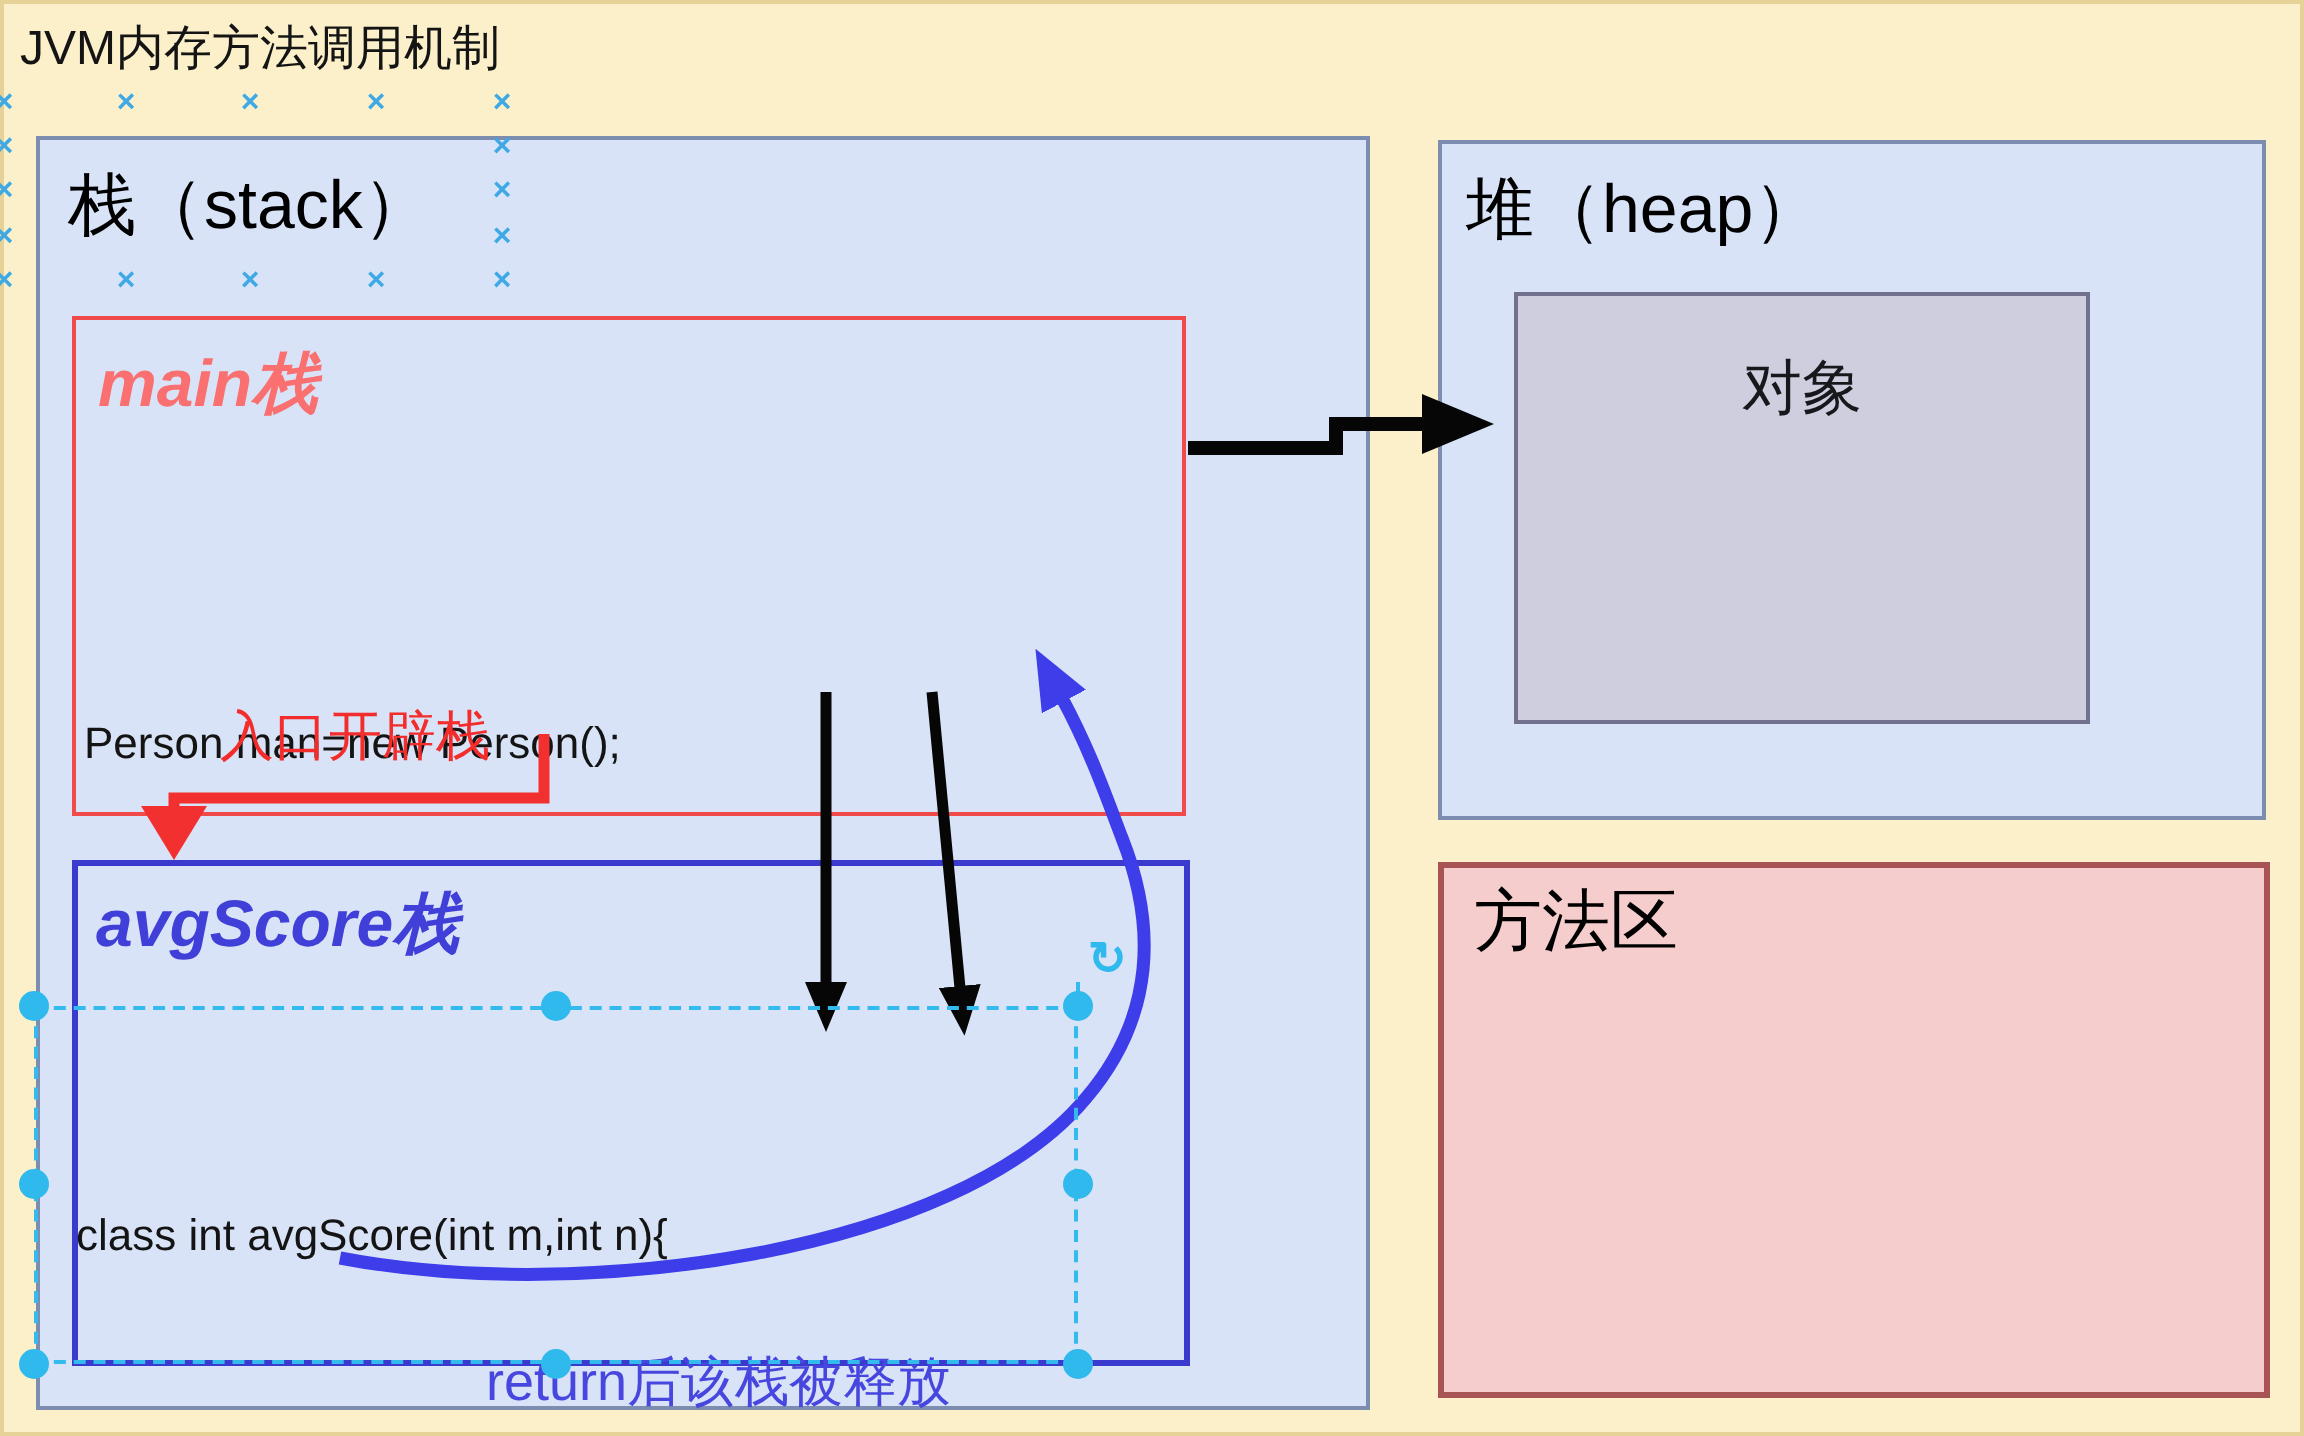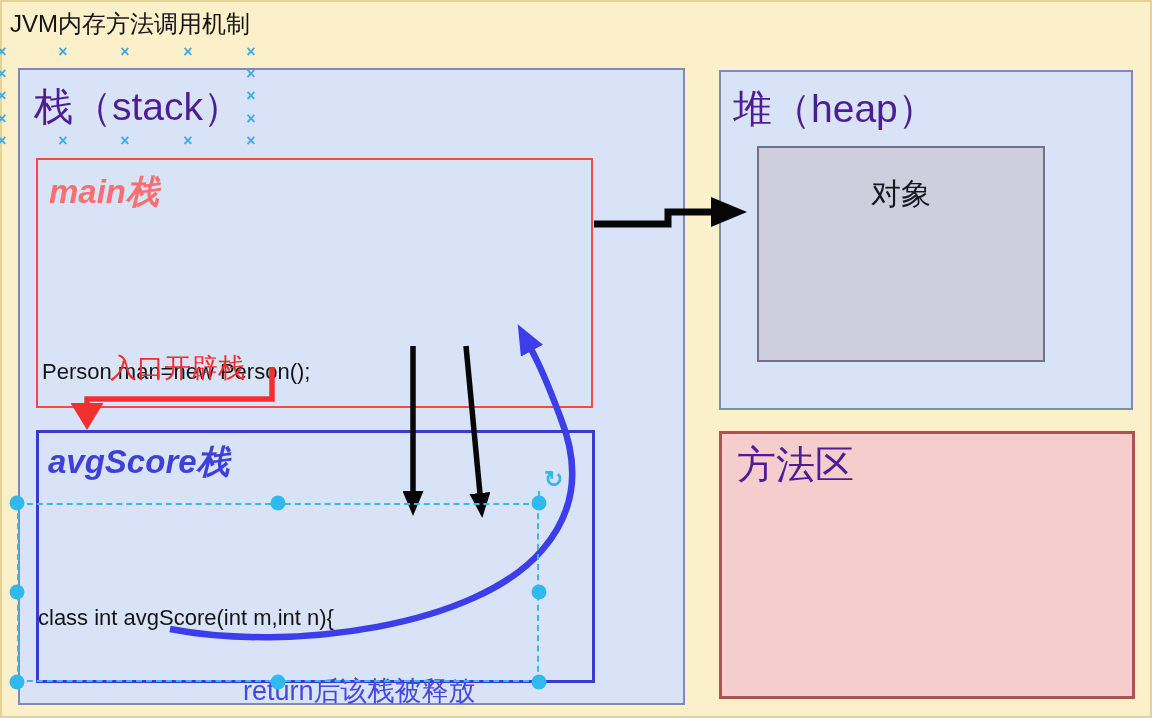--- a/index.html
+++ b/index.html
@@ -7,21 +7,21 @@
   .canvas{
     position:relative; width:1152px; height:718px; overflow:hidden;
     background:#FBF0CA;
     box-shadow: inset 0 0 0 2px #E6D196;
   }
   
   .region{
     position:absolute; background:#D9E3F7; border:2px solid #7C8DB0; box-sizing:border-box;
   }
   .region-label{
-    position:absolute; font-size:39px; color:#4c1d95; white-space:nowrap;
+    position:absolute; font-size:34px; color:#000000; white-space:nowrap;
   }
   .frame{
     position:absolute; box-sizing:border-box; background:transparent;
   }
   .frame.main{ border:2px solid #F14A4A; }
   .frame.avg{ border:3px solid #3A3ACF; }
   .frame-title{
     position:absolute; font-weight:bold; font-style:italic; font-size:33px; white-space:nowrap;
   }
   .frame-title.main{ color:#FA7070; }

